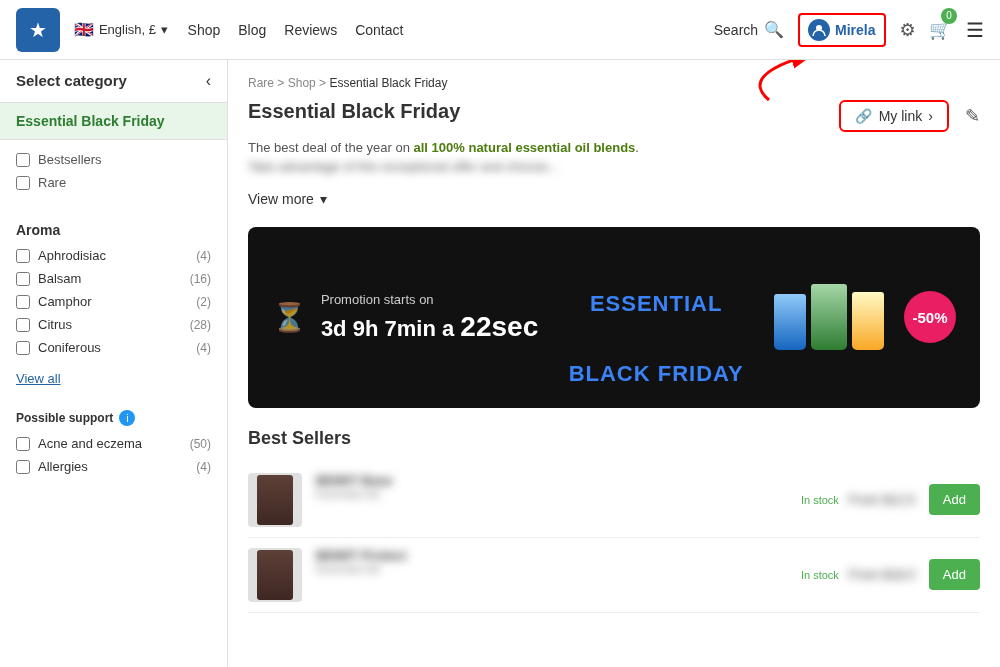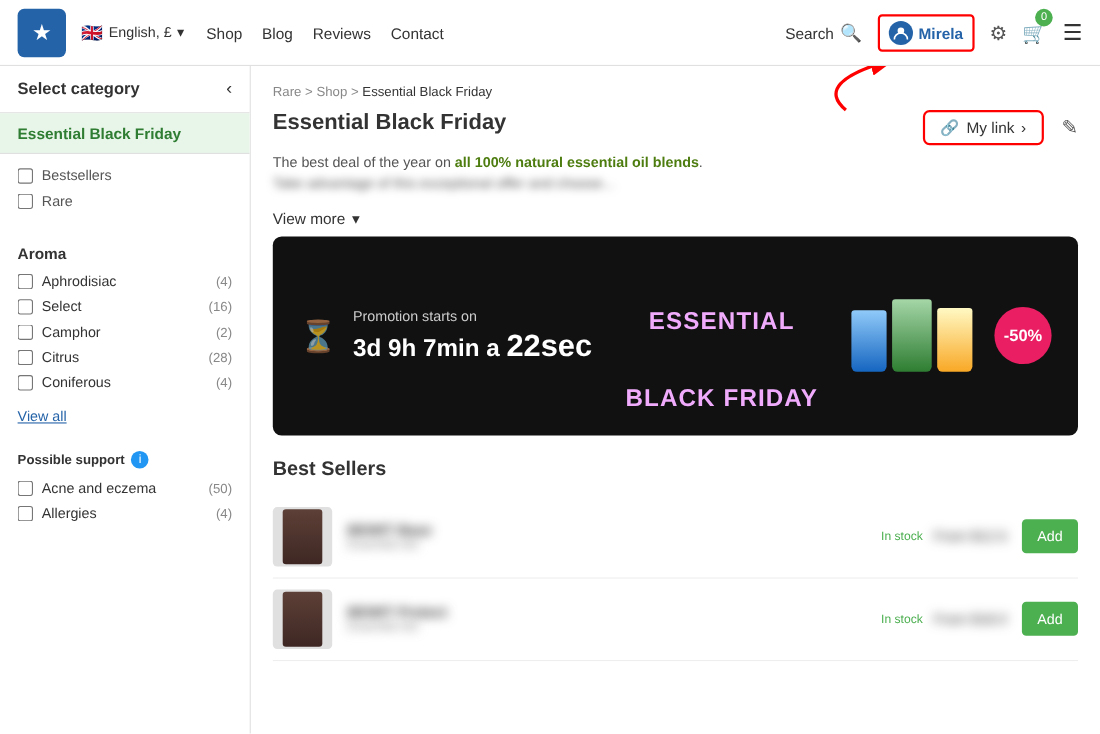--- a/index.html
+++ b/index.html
@@ -56,38 +56,38 @@
 
     .page-title-row { display: flex; align-items: flex-start; justify-content: space-between; margin-bottom: 8px; }
     .page-title { font-size: 20px; font-weight: bold; }
     .my-link-btn { display: flex; align-items: center; gap: 6px; border: 2px solid red; border-radius: 6px; padding: 6px 14px; font-size: 14px; cursor: pointer; background: #fff; color: #333; }
     .edit-btn { background: none; border: none; cursor: pointer; font-size: 18px; color: #555; margin-left: 8px; }
 
     .page-desc { font-size: 13px; color: #555; margin-bottom: 4px; }
     .page-desc b { color: #4d7c0f; }
     .blurred-text { filter: blur(4px); font-size: 13px; color: #555; margin-bottom: 12px; overflow: hidden; height: 20px; }
 
-    .view-more-btn { display: flex; align-items: center; gap: 6px; background: none; border: none; cursor: pointer; font-size: 14px; color: #333; margin-bottom: 8px; padding: 0; }
+    .view-more-btn { display: flex; align-items: center; gap: 6px; background: none; border: none; cursor: pointer; font-size: 14px; color: #333; margin-bottom: 20px; padding: 0; }
 
     
     .promo-banner { background: #111; border-radius: 8px; padding: 20px 24px; display: flex; align-items: center; justify-content: space-between; margin-bottom: 20px; overflow: hidden; position: relative; min-height: 96px; }
     .banner-left { display: flex; align-items: center; gap: 14px; }
     .timer-icon { color: #fff; font-size: 28px; opacity: 0.7; }
     .promo-text { color: #fff; }
     .promo-starts { font-size: 13px; color: #ccc; margin-bottom: 4px; }
     .promo-countdown { font-size: 22px; font-weight: bold; color: #fff; }
     .promo-countdown .highlight { color: #fff; font-size: 28px; }
     .banner-center { text-align: center; }
-    .banner-title { color: #f0abfc; font-size: 22px; font-weight: 900; line-height: 1.2; letter-spacing: 1px; margin-top: 44px; }
+    .banner-title { color: #3b82f6; font-size: 22px; font-weight: 900; line-height: 1.2; letter-spacing: 1px; margin-top: 44px; }
     .banner-right { display: flex; align-items: center; gap: 20px; justify-content: flex-end; }
     .discount-badge { background: #e91e63; color: #fff; border-radius: 50%; width: 52px; height: 52px; display: flex; align-items: center; justify-content: center; font-size: 15px; font-weight: bold; }
 
     
     .best-sellers-title { font-size: 18px; font-weight: bold; margin-bottom: 14px; }
-    .product-row { display: flex; align-items: center; gap: 14px; padding: 10px 0; border-bottom: 1px solid #eee; }
+    .product-row { display: flex; gap: 14px; padding: 10px 0; border-bottom: 1px solid #eee; }
     .product-thumb { width: 54px; height: 54px; background: #e0e0e0; border-radius: 4px; display: flex; align-items: center; justify-content: center; }
     .product-thumb-inner { width: 36px; height: 50px; background: linear-gradient(180deg, #5d4037, #3e2723); border-radius: 3px; }
     .product-info { flex: 1; }
     .product-name-blur { filter: blur(5px); font-size: 13px; font-weight: bold; color: #333; width: 120px; }
     .product-type-blur { filter: blur(5px); font-size: 11px; color: #777; width: 100px; }
     .product-right { display: flex; align-items: center; gap: 10px; margin-left: auto; }
     .in-stock { font-size: 11px; color: #4caf50; white-space: nowrap; }
     .price-blur { filter: blur(5px); font-size: 13px; color: #333; width: 70px; }
     .add-btn { background: #4caf50; color: #fff; border: none; border-radius: 4px; padding: 8px 14px; font-size: 13px; cursor: pointer; white-space: nowrap; }
   </style>
@@ -152,21 +152,21 @@
     </div>
     <div class="aroma-section">
       <div class="aroma-title">Aroma</div>
       <div class="aroma-item">
         <input type="checkbox" id="a0" style="">
         <label for="a0">Aphrodisiac</label>
         <span class="aroma-count">(<span>4</span>)</span>
       </div>
       <div class="aroma-item">
         <input type="checkbox" id="a1" style="">
-        <label for="a1">Select</label>
+        <label for="a1">Balsam</label>
         <span class="aroma-count">(<span>16</span>)</span>
       </div>
       <div class="aroma-item">
         <input type="checkbox" id="a2" style="">
         <label for="a2">Camphor</label>
         <span class="aroma-count">(<span>2</span>)</span>
       </div>
       <div class="aroma-item">
         <input type="checkbox" id="a4" style="">
         <label for="a4">Citrus</label>

